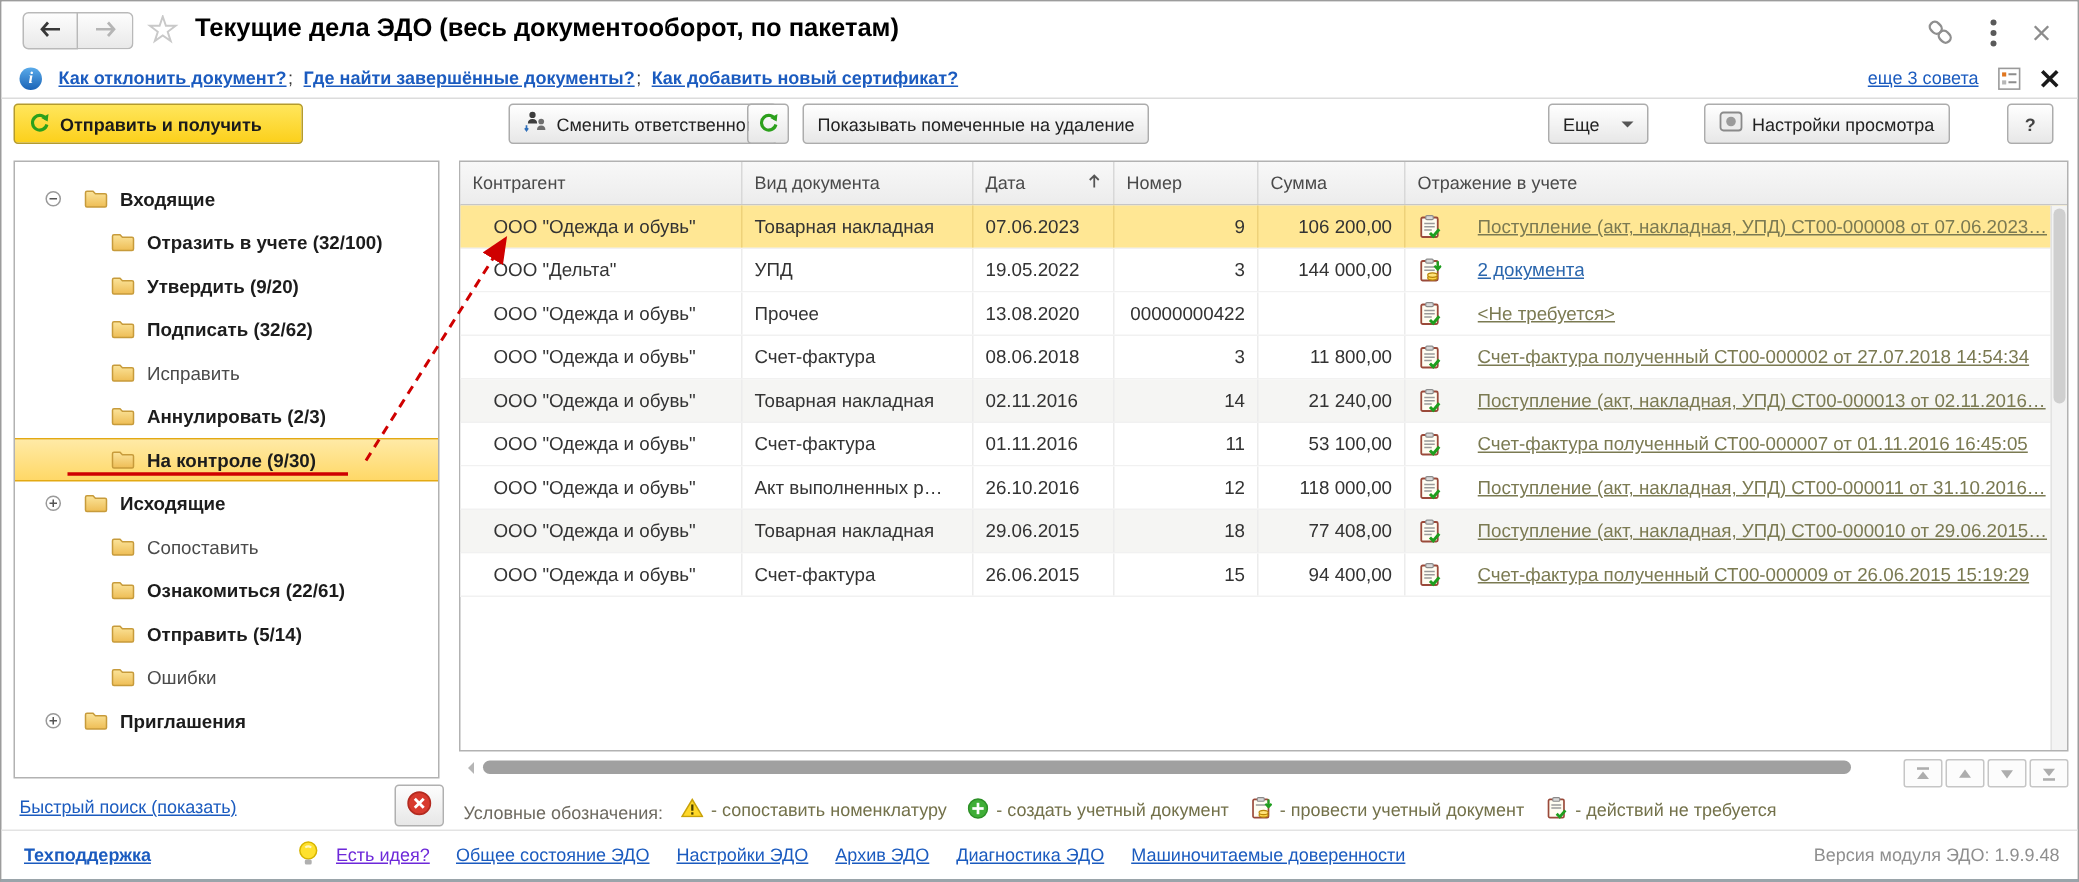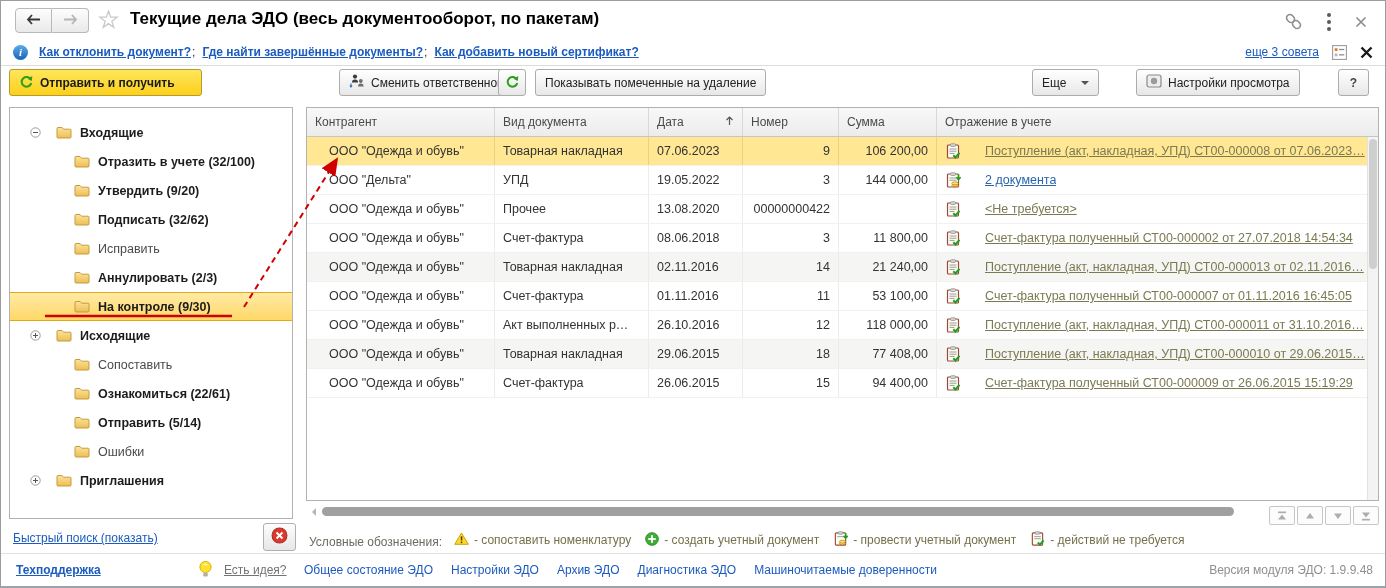--- a/index.html
+++ b/index.html
@@ -97,23 +97,23 @@
 
   
   .legend { position:absolute; left:308px; top:528px; height:20px; display:flex; align-items:flex-end; gap:12px; white-space:nowrap; }
   .legend-label { color:#6e6a60; }
   .legend-item { display:flex; align-items:center; gap:5px; color:#73714a; }
 
   
   .footer { position:absolute; left:0; top:552px; width:100%; height:34px; border-top:1px solid #e3e3e3; background:#fff; }
   .support { position:absolute; left:15px; top:9px; font-weight:bold; color:#1b5bbf; text-decoration:underline; cursor:pointer; }
   .bulb { position:absolute; left:197px; top:6px; }
-  .idea { position:absolute; left:223px; top:9px; color:#737373; text-decoration:underline; cursor:pointer; }
+  .idea { position:absolute; left:223px; top:9px; color:#6d28d9; text-decoration:underline; cursor:pointer; }
   .footer-links { position:absolute; left:303px; top:9px; display:flex; gap:18px; }
-  .flink { color:#1b5bbf; cursor:pointer; white-space:nowrap; }
+  .flink { color:#1b5bbf; text-decoration:underline; cursor:pointer; white-space:nowrap; }
   .version { position:absolute; right:12px; top:9px; color:#8f8f8f; }
 
   .annotation { position:absolute; left:0; top:0; pointer-events:none; z-index:50; }
   .kebab-dot { width:4px; height:4px; border-radius:50%; background:#5a5a5a; margin:1.5px 0; }
 </style>
 </head>
 <body>
 
 <svg width="0" height="0" style="position:absolute">
   <defs>

